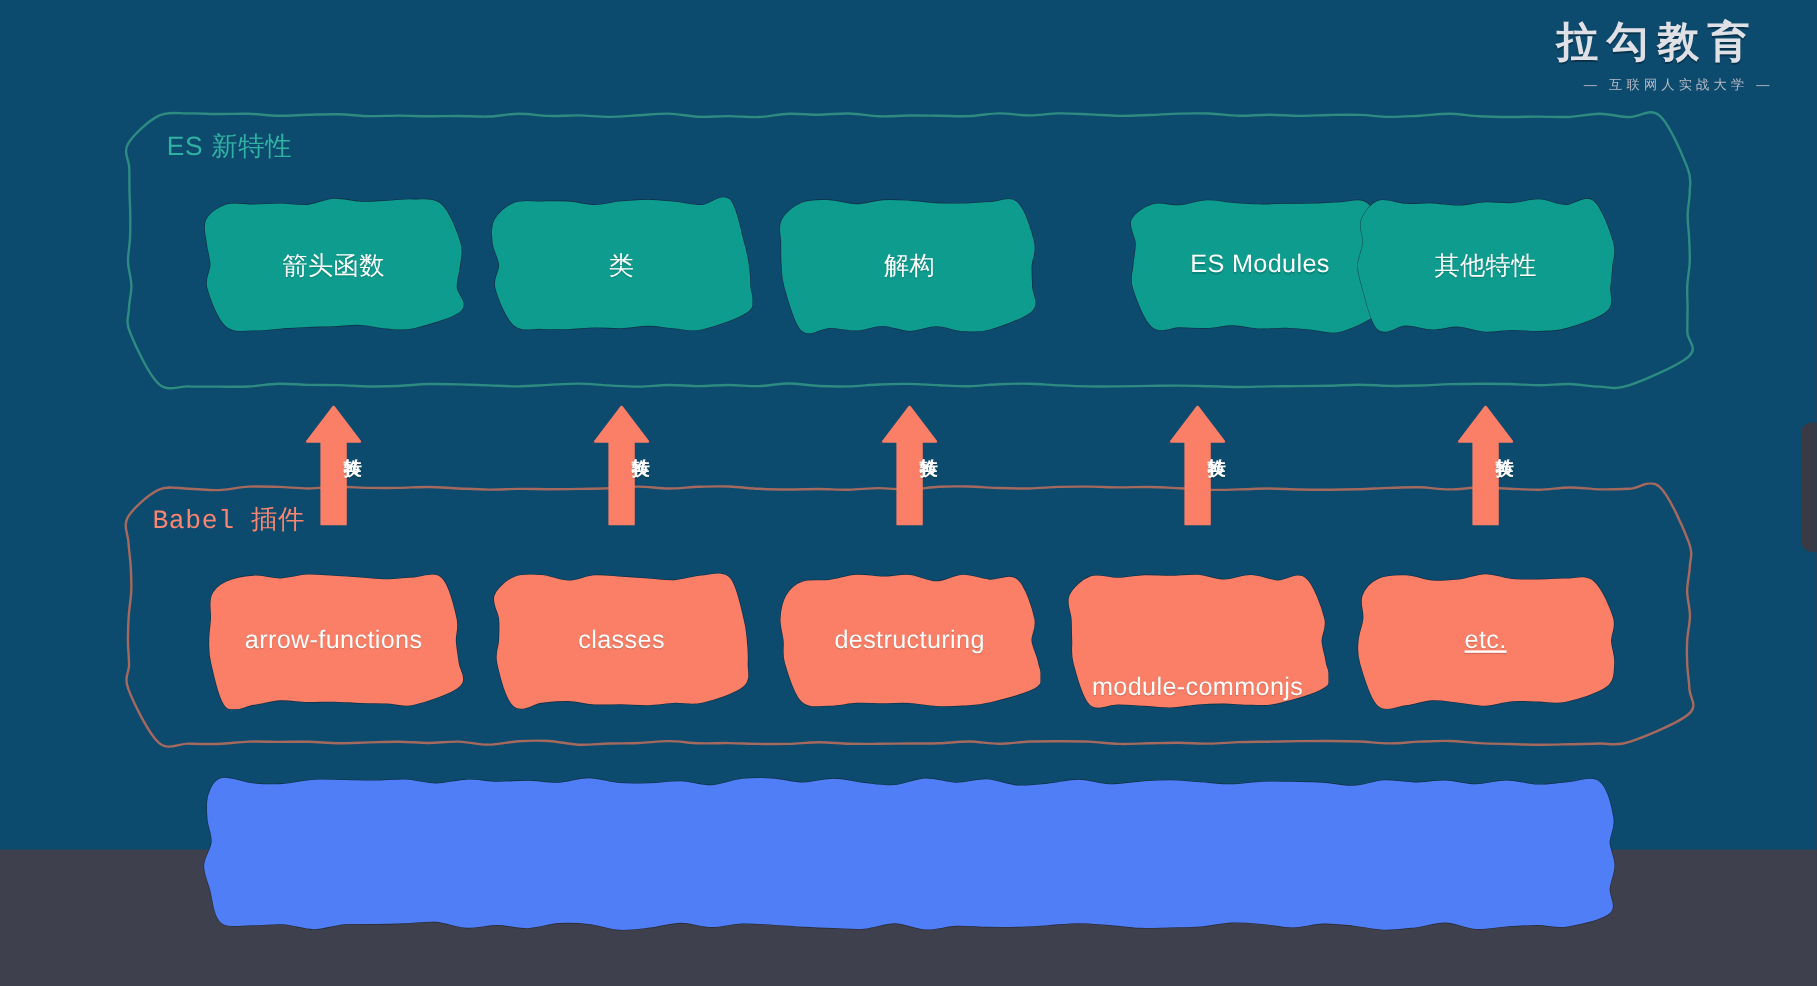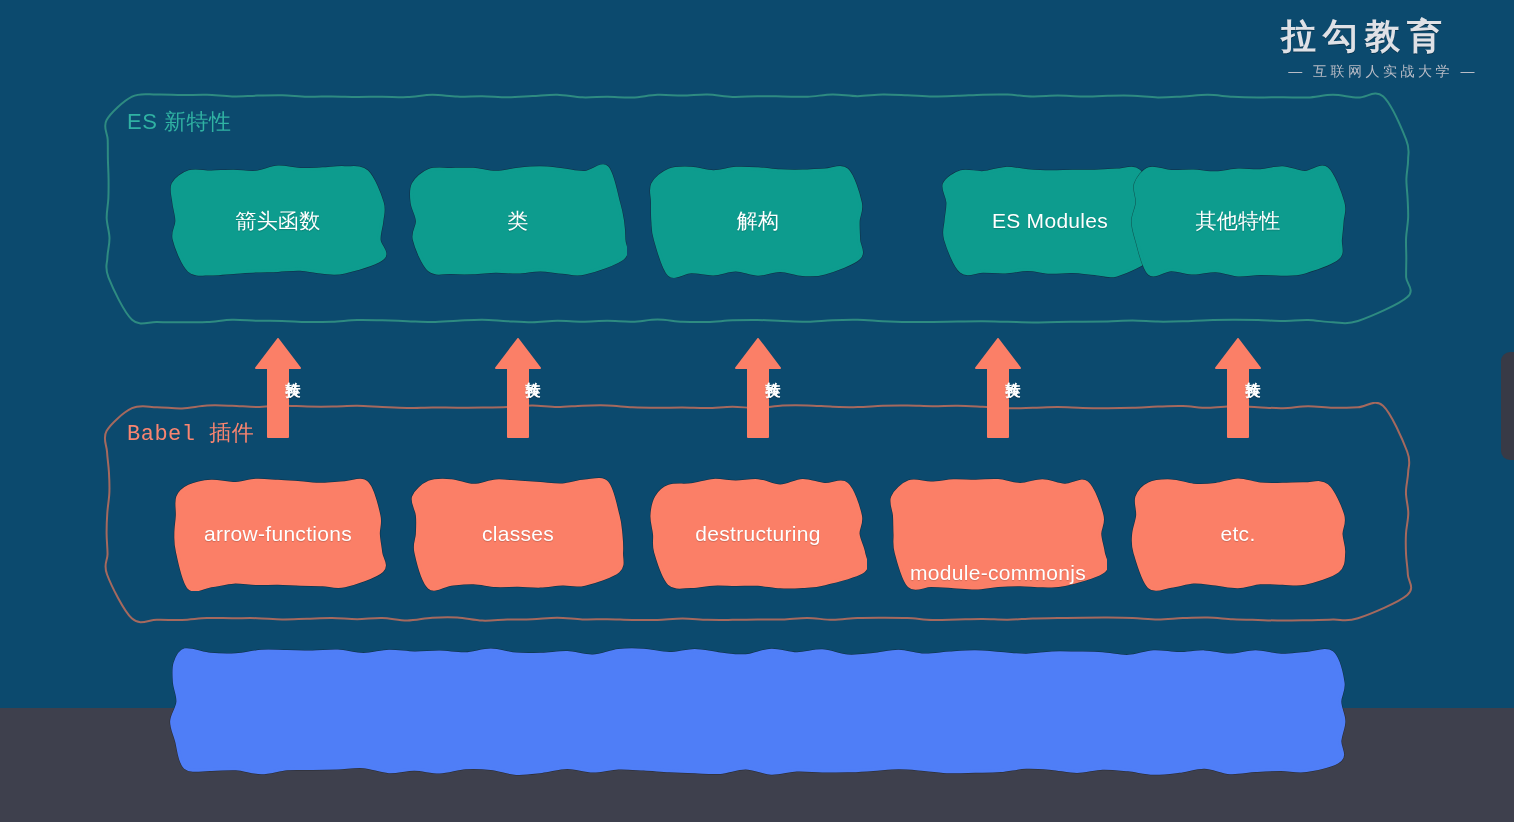--- a/index.html
+++ b/index.html
@@ -30,21 +30,21 @@
   }
   #brand .brand-main {
     font-size: 35px;
     font-weight: bold;
     color: #dfe1e6;
     letter-spacing: 7px;
     line-height: 1.15;
     text-shadow: 0 1px 0 rgba(0,0,0,.3);
   }
   #brand .brand-sub {
-    font-size: 14px;
+    font-size: 11px;
     color: #b9bcc6;
     letter-spacing: 3.5px;
     margin-top: 7px;
     margin-left: 36px;
   }
 
   
   #edge-panel {
     position: absolute;
     left: 1501px;
@@ -76,21 +76,21 @@
     border: 2px solid #a5695e;
   }
   .group-label {
     position: absolute;
     left: 19px;
     top: 11px;
     font-size: 22px;
     letter-spacing: .5px;
     white-space: nowrap;
   }
-  #group-es .group-label { color: #30b2a3; }
+  #group-es .group-label { color: #30b2a3; margin-left: 12px; }
   #group-babel .group-label { color: #fa8570; font-family: Liberation Mono, monospace; }
 
   
   .hbox {
     position: absolute;
     display: flex;
     align-items: center;
     justify-content: center;
     color: #ffffff;
     text-align: center;
@@ -265,21 +265,21 @@
         </svg>
       <span class="hbox-label">destructuring</span>
     </div>
     <div class="hbox" id="pl-3" style="left: 895px; width: 206px; align-items: flex-end;">
         <svg viewBox="-6 -6 218 114" preserveAspectRatio="none" style="left: -6px; top: -6px; width: 218px; height: 114px;">
           <path d="M 14.00 -1.25 C 20.45 -3.59, 28.83 0.12, 36.25 -0.03 C 43.67 -0.18, 51.08 -1.88, 58.50 -2.16 C 65.92 -2.44, 73.33 -1.63, 80.75 -1.69 C 88.17 -1.74, 95.58 -3.01, 103.00 -2.48 C 110.42 -1.96, 117.83 1.42, 125.25 1.45 C 132.67 1.48, 140.08 -2.42, 147.50 -2.31 C 154.92 -2.19, 162.33 1.81, 169.75 2.16 C 177.17 2.50, 185.79 -5.28, 192.00 -0.22 C 198.21 4.83, 204.91 23.96, 207.04 32.50 C 209.17 41.04, 204.58 44.83, 204.79 51.00 C 205.00 57.17, 207.60 63.33, 208.29 69.50 C 208.98 75.67, 215.36 82.65, 208.94 88.00 C 202.52 93.35, 179.99 99.15, 169.75 101.62 C 159.51 104.09, 154.92 102.77, 147.50 102.81 C 140.08 102.84, 132.67 101.86, 125.25 101.81 C 117.83 101.76, 110.42 101.99, 103.00 102.53 C 95.58 103.07, 88.17 104.87, 80.75 105.06 C 73.33 105.25, 65.92 104.08, 58.50 103.67 C 51.08 103.26, 43.67 102.73, 36.25 102.60 C 28.83 102.47, 19.85 108.41, 14.00 102.90 C 8.15 97.38, 3.49 78.15, 1.16 69.50 C -1.17 60.85, 0.29 57.17, 0.00 51.00 C -0.28 44.83, -0.13 38.67, -0.54 32.50 C -0.95 26.33, -4.85 19.63, -2.43 14.00 C -0.01 8.37, 7.55 1.09, 14.00 -1.25 Z" fill="none" stroke="rgba(20,22,30,0.55)" stroke-width="4" stroke-linejoin="round"></path>
           <path d="M 14.00 -1.25 C 20.45 -3.59, 28.83 0.12, 36.25 -0.03 C 43.67 -0.18, 51.08 -1.88, 58.50 -2.16 C 65.92 -2.44, 73.33 -1.63, 80.75 -1.69 C 88.17 -1.74, 95.58 -3.01, 103.00 -2.48 C 110.42 -1.96, 117.83 1.42, 125.25 1.45 C 132.67 1.48, 140.08 -2.42, 147.50 -2.31 C 154.92 -2.19, 162.33 1.81, 169.75 2.16 C 177.17 2.50, 185.79 -5.28, 192.00 -0.22 C 198.21 4.83, 204.91 23.96, 207.04 32.50 C 209.17 41.04, 204.58 44.83, 204.79 51.00 C 205.00 57.17, 207.60 63.33, 208.29 69.50 C 208.98 75.67, 215.36 82.65, 208.94 88.00 C 202.52 93.35, 179.99 99.15, 169.75 101.62 C 159.51 104.09, 154.92 102.77, 147.50 102.81 C 140.08 102.84, 132.67 101.86, 125.25 101.81 C 117.83 101.76, 110.42 101.99, 103.00 102.53 C 95.58 103.07, 88.17 104.87, 80.75 105.06 C 73.33 105.25, 65.92 104.08, 58.50 103.67 C 51.08 103.26, 43.67 102.73, 36.25 102.60 C 28.83 102.47, 19.85 108.41, 14.00 102.90 C 8.15 97.38, 3.49 78.15, 1.16 69.50 C -1.17 60.85, 0.29 57.17, 0.00 51.00 C -0.28 44.83, -0.13 38.67, -0.54 32.50 C -0.95 26.33, -4.85 19.63, -2.43 14.00 C -0.01 8.37, 7.55 1.09, 14.00 -1.25 Z" fill="#fb7f67" stroke="#fb7f67" stroke-width="3" stroke-linejoin="round"></path>
         </svg>
       <span class="hbox-label">module-commonjs</span>
     </div>
-    <div class="hbox" id="pl-4" style="left: 1135px; width: 206px;">
+    <div class="hbox" id="pl-4" style="left: 1135px; width: 206px; text-decoration: underline;">
         <svg viewBox="-6 -6 218 114" preserveAspectRatio="none" style="left: -6px; top: -6px; width: 218px; height: 114px;">
           <path d="M 14.00 0.76 C 19.74 -1.92, 28.83 -2.31, 36.25 -2.08 C 43.67 -1.85, 51.08 1.57, 58.50 2.16 C 65.92 2.76, 73.33 2.35, 80.75 1.48 C 88.17 0.61, 95.58 -2.99, 103.00 -3.06 C 110.42 -3.13, 117.83 0.32, 125.25 1.06 C 132.67 1.79, 140.08 1.40, 147.50 1.34 C 154.92 1.28, 162.33 0.50, 169.75 0.68 C 177.17 0.86, 185.65 -2.86, 192.00 2.44 C 198.35 7.74, 205.48 24.41, 207.82 32.50 C 210.16 40.59, 205.88 44.83, 206.03 51.00 C 206.17 57.17, 209.21 63.33, 208.69 69.50 C 208.17 75.67, 209.39 82.87, 202.90 88.00 C 196.41 93.13, 178.98 98.24, 169.75 100.27 C 160.52 102.29, 154.92 100.23, 147.50 100.16 C 140.08 100.08, 132.67 99.24, 125.25 99.82 C 117.83 100.40, 110.42 103.43, 103.00 103.63 C 95.58 103.84, 88.17 101.81, 80.75 101.05 C 73.33 100.29, 65.92 98.70, 58.50 99.07 C 51.08 99.44, 43.67 102.48, 36.25 103.26 C 28.83 104.05, 20.05 109.42, 14.00 103.79 C 7.95 98.16, 2.48 78.30, -0.08 69.50 C -2.64 60.70, -1.82 57.17, -1.37 51.00 C -0.92 44.83, 2.10 38.67, 2.63 32.50 C 3.16 26.33, -0.09 19.29, 1.81 14.00 C 3.71 8.71, 8.26 3.44, 14.00 0.76 Z" fill="none" stroke="rgba(20,22,30,0.55)" stroke-width="4" stroke-linejoin="round"></path>
           <path d="M 14.00 0.76 C 19.74 -1.92, 28.83 -2.31, 36.25 -2.08 C 43.67 -1.85, 51.08 1.57, 58.50 2.16 C 65.92 2.76, 73.33 2.35, 80.75 1.48 C 88.17 0.61, 95.58 -2.99, 103.00 -3.06 C 110.42 -3.13, 117.83 0.32, 125.25 1.06 C 132.67 1.79, 140.08 1.40, 147.50 1.34 C 154.92 1.28, 162.33 0.50, 169.75 0.68 C 177.17 0.86, 185.65 -2.86, 192.00 2.44 C 198.35 7.74, 205.48 24.41, 207.82 32.50 C 210.16 40.59, 205.88 44.83, 206.03 51.00 C 206.17 57.17, 209.21 63.33, 208.69 69.50 C 208.17 75.67, 209.39 82.87, 202.90 88.00 C 196.41 93.13, 178.98 98.24, 169.75 100.27 C 160.52 102.29, 154.92 100.23, 147.50 100.16 C 140.08 100.08, 132.67 99.24, 125.25 99.82 C 117.83 100.40, 110.42 103.43, 103.00 103.63 C 95.58 103.84, 88.17 101.81, 80.75 101.05 C 73.33 100.29, 65.92 98.70, 58.50 99.07 C 51.08 99.44, 43.67 102.48, 36.25 103.26 C 28.83 104.05, 20.05 109.42, 14.00 103.79 C 7.95 98.16, 2.48 78.30, -0.08 69.50 C -2.64 60.70, -1.82 57.17, -1.37 51.00 C -0.92 44.83, 2.10 38.67, 2.63 32.50 C 3.16 26.33, -0.09 19.29, 1.81 14.00 C 3.71 8.71, 8.26 3.44, 14.00 0.76 Z" fill="#fb7f67" stroke="#fb7f67" stroke-width="3" stroke-linejoin="round"></path>
         </svg>
       <span class="hbox-label">etc.</span>
     </div>
   </div>
 
   <div class="hbox" id="bigbar">
       <svg viewBox="-6 -6 1179 129" preserveAspectRatio="none" style="left: -6px; top: -6px; width: 1179px; height: 129px;">

